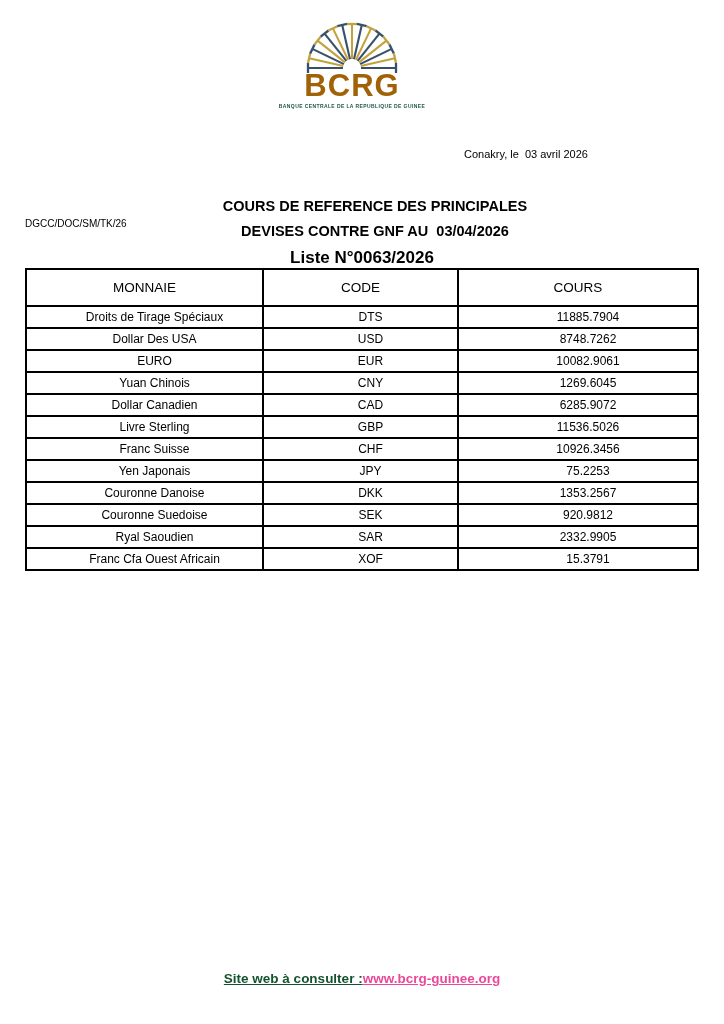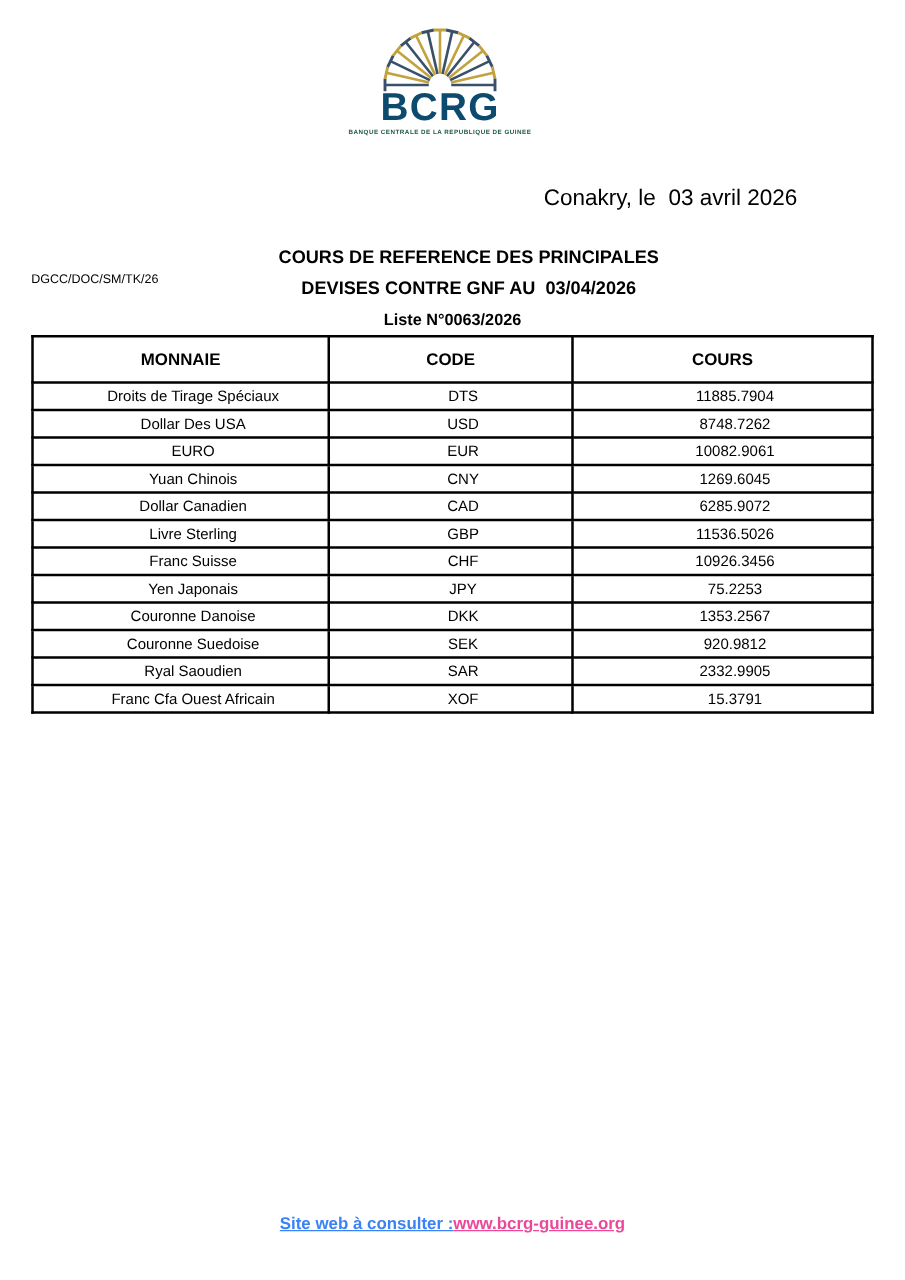--- a/index.html
+++ b/index.html
@@ -23,38 +23,38 @@
     left: 272px;
     width: 160px;
     text-align: center;
   }
   .logo .rays { display: block; margin: 0 auto; }
   .logo .acronym {
     margin-top: -4px;
     font-size: 31px;
     font-weight: bold;
     letter-spacing: 1px;
-    color: #0c4a6e;
+    color: #a16207;
     line-height: 1;
   }
   .logo .tagline {
     margin-top: 2px;
     font-size: 5px;
     font-weight: bold;
     letter-spacing: 0.4px;
     color: #1d574a;
     white-space: nowrap;
   }
 
   
   .dateline {
     position: absolute;
     top: 148px;
-    left: 435px;
-    font-size: 18px;
+    left: 464px;
+    font-size: 11px;
     white-space: pre;
   }
   .reference {
     position: absolute;
     top: 218px;
     left: 25px;
     font-size: 10px;
   }
   .title-block {
     position: absolute;
@@ -64,21 +64,21 @@
     text-align: center;
   }
   .title-line {
     font-size: 14.5px;
     font-weight: bold;
     line-height: 1.72;
     white-space: pre;
     padding-left: 26px;
   }
   .title-liste {
-    font-size: 13px;
+    font-size: 17px;
     font-weight: bold;
     margin-top: 4px;
   }
 
   
   table.rates {
     position: absolute;
     top: 268px;
     left: 25px;
     width: 672px;
@@ -87,21 +87,21 @@
   }
   table.rates th, table.rates td {
     border: 2px solid #000;
     text-align: center;
     vertical-align: middle;
     overflow: hidden;
   }
   table.rates th {
     height: 37px;
     font-size: 13.5px;
-    font-weight: bold;
+    font-weight: normal;
   }
   table.rates td {
     height: 22px;
     font-size: 12px;
     font-weight: normal;
     padding-left: 20px;
   }
   .col-monnaie { width: 237px; }
   .col-code    { width: 195px; }
   .col-cours   { width: 240px; }
@@ -109,21 +109,21 @@
   
   .footer {
     position: absolute;
     top: 971px;
     left: 0;
     width: 724px;
     text-align: center;
     font-size: 13.5px;
     font-weight: bold;
   }
-  .footer .label { color: #3b82f6; text-decoration: underline; }
+  .footer .label { color: #14532d; text-decoration: underline; }
   .footer .link  { text-decoration: underline; cursor: pointer; }
 </style>
 </head>
 <body>
 
 <div class="page">
 
   <div class="logo">
     <span>
       <svg class="rays" width="150" height="62" viewBox="0 0 150 62">

